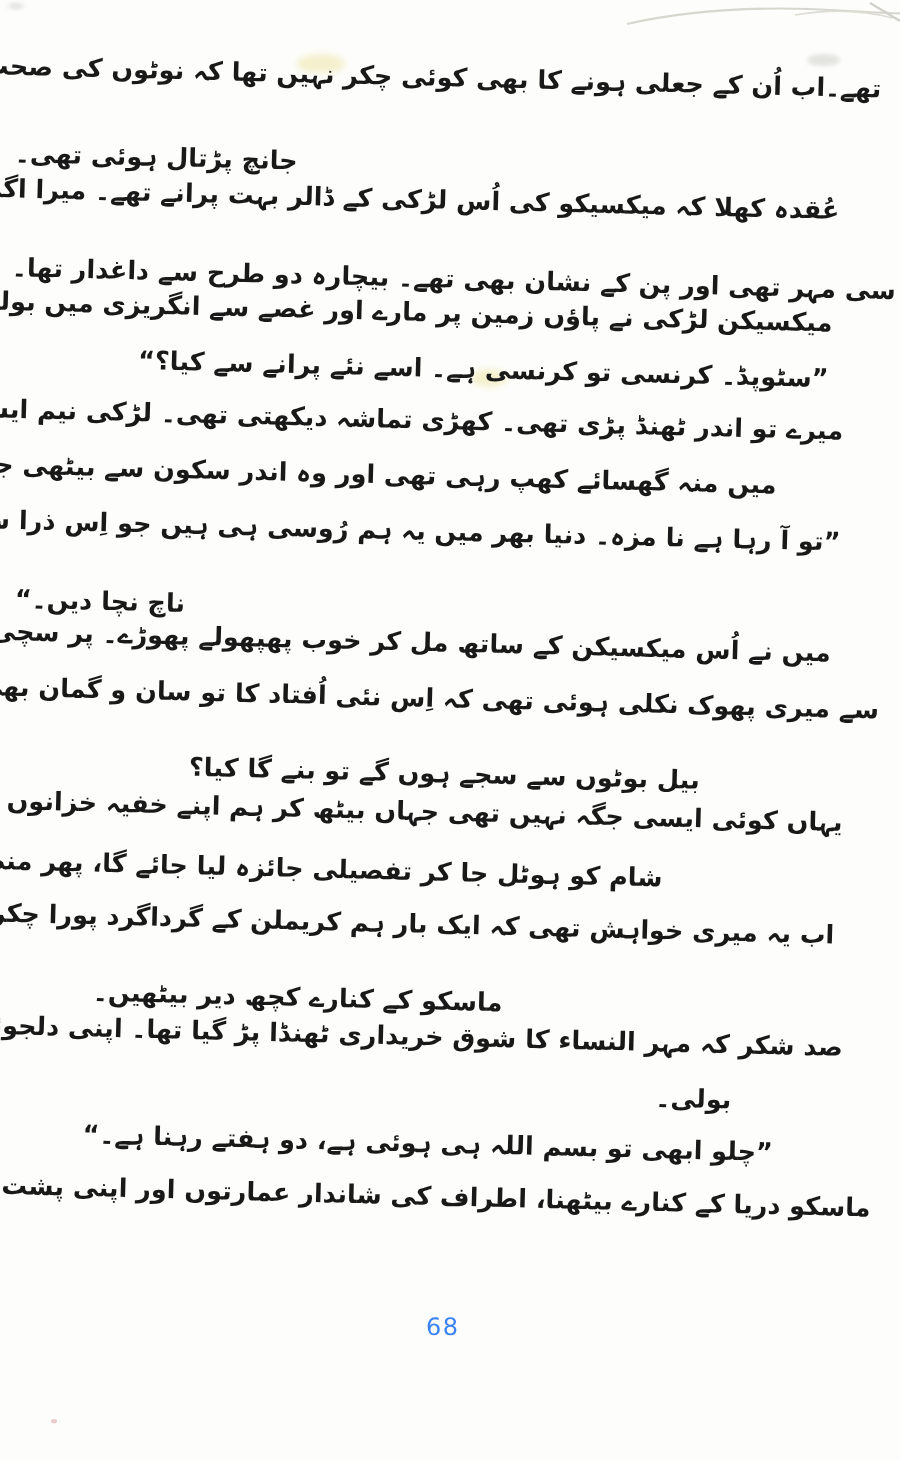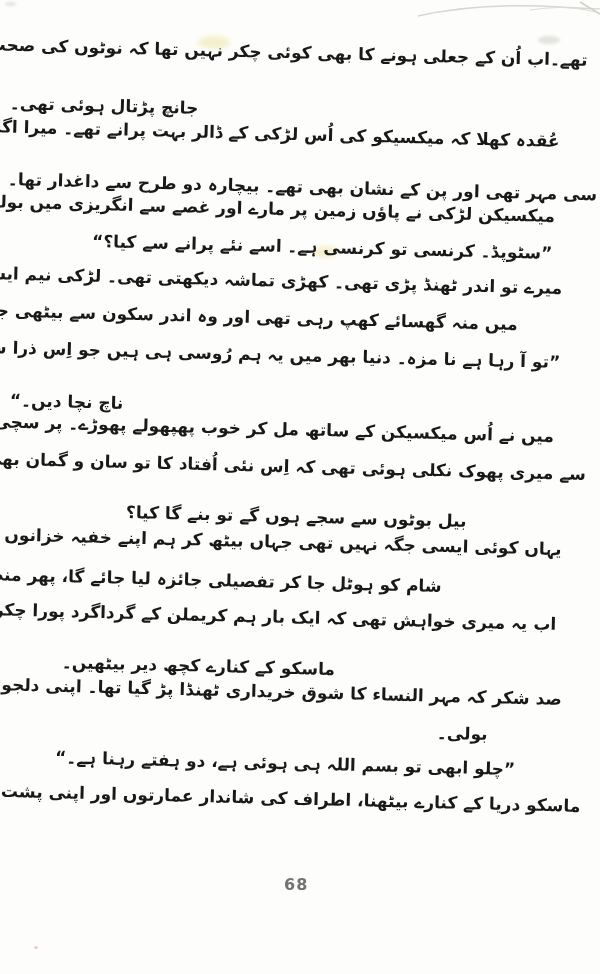--- a/index.html
+++ b/index.html
@@ -20,22 +20,22 @@
     line-height:30px;
     color:var(--ink,#191919);
     transform:rotate(1.5deg);
     letter-spacing:0.2px;
   }
   .r{transform-origin:100% 50%;}
   .l{transform-origin:0% 50%;}
   .pagenum{
     position:absolute;
     font-size:16px;
-    font-weight:700;
-    color:#737373;
+    font-weight:400;
+    color:#3b82f6;
     font-family:"DejaVu Sans",sans-serif;
     transform:none;
     direction:ltr;
     letter-spacing:1px;
   }
   
   .artifact{position:absolute;pointer-events:none;}
   .smudge-yellow{
     background:rgba(228,216,110,0.32);
     border-radius:50%;

